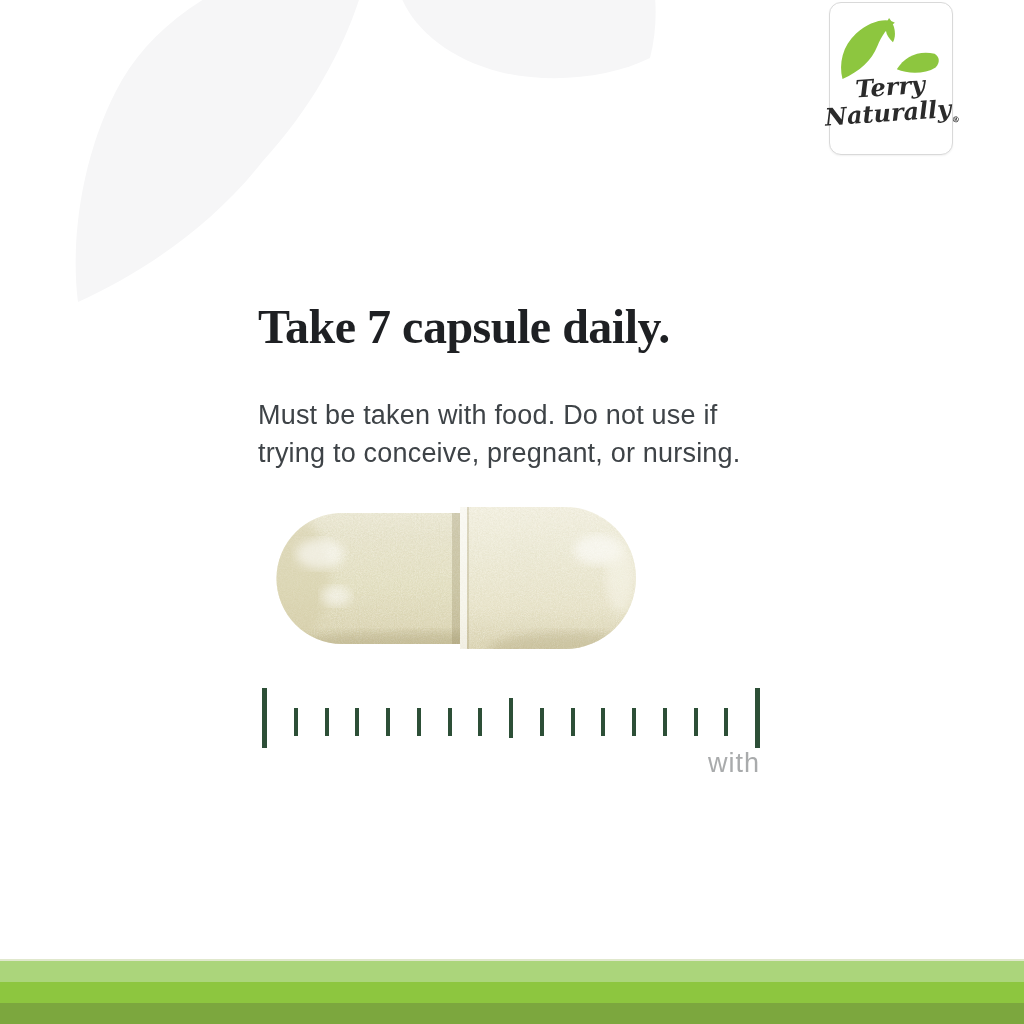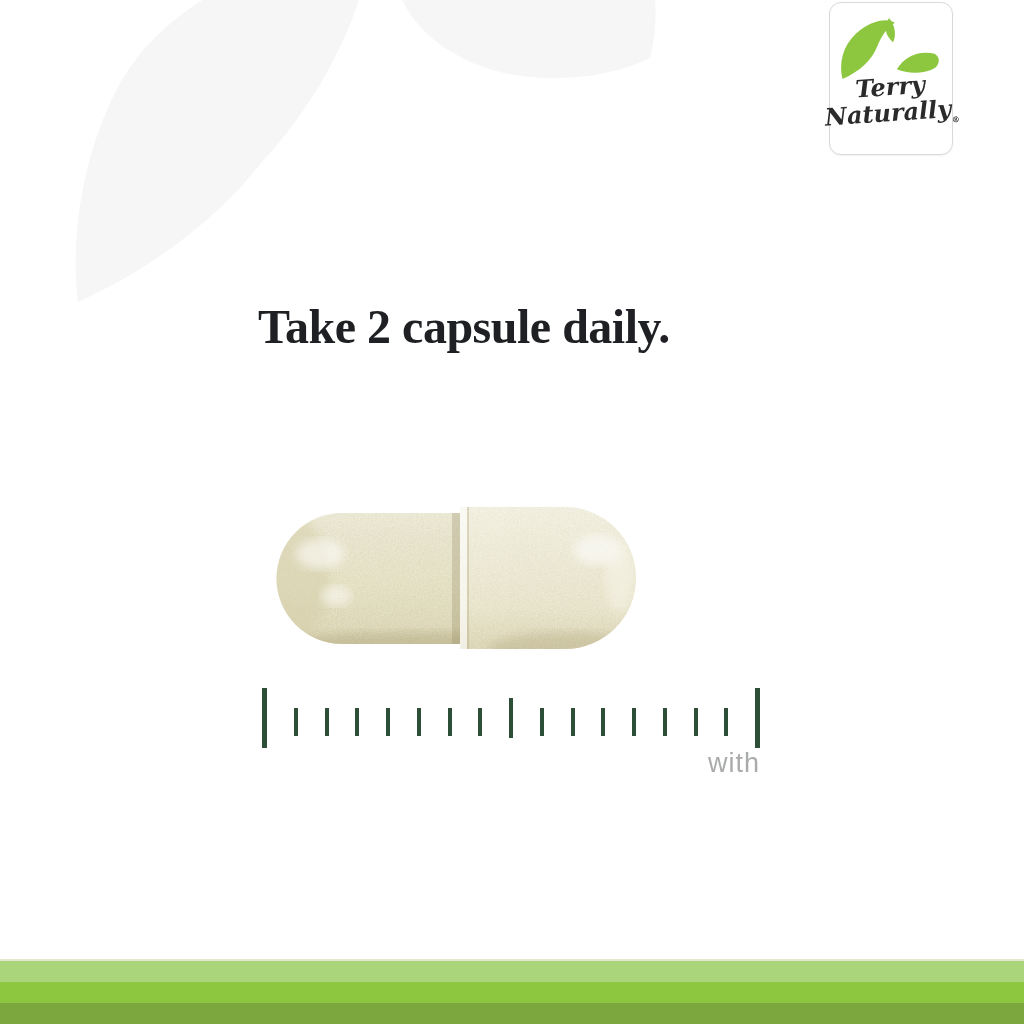--- a/index.html
+++ b/index.html
@@ -122,22 +122,26 @@
       <path fill="currentColor" d="M58,1 C52,10 54,19 62,26 C66,19 64,8 58,1 Z"></path>
       <path fill="currentColor" d="M66,54 C74,40 90,34 105,38 C110,41 111,47 106,52
                C95,59 78,59 66,54 Z"></path>
     </svg>
     <div class="brand-text">
       <div class="brand-line1">Terry</div>
       <div class="brand-line2"><span>Naturally</span><span class="reg-mark">®</span></div>
     </div>
   </div>
 
-  <div class="heading">Take 2 capsule daily.</div>
-
+  <div class="heading">Take 7 capsule daily.</div>
+
+  <div class="bodycopy">
+    <div>Must be taken with food. Do not use if</div>
+    <div>trying to conceive, pregnant, or nursing.</div>
+  </div>
 
   <svg class="capsule" width="370" height="148" viewBox="0 0 370 148">
     <defs>
       <linearGradient id="bodyGrad" x1="0" y1="0" x2="0" y2="1">
         <stop offset="0" stop-color="#f1eedd"></stop>
         <stop offset="0.22" stop-color="#eae6cf"></stop>
         <stop offset="0.55" stop-color="#e6e2c4"></stop>
         <stop offset="0.82" stop-color="#ded7b6"></stop>
         <stop offset="1" stop-color="#d2caa4"></stop>
       </linearGradient>

